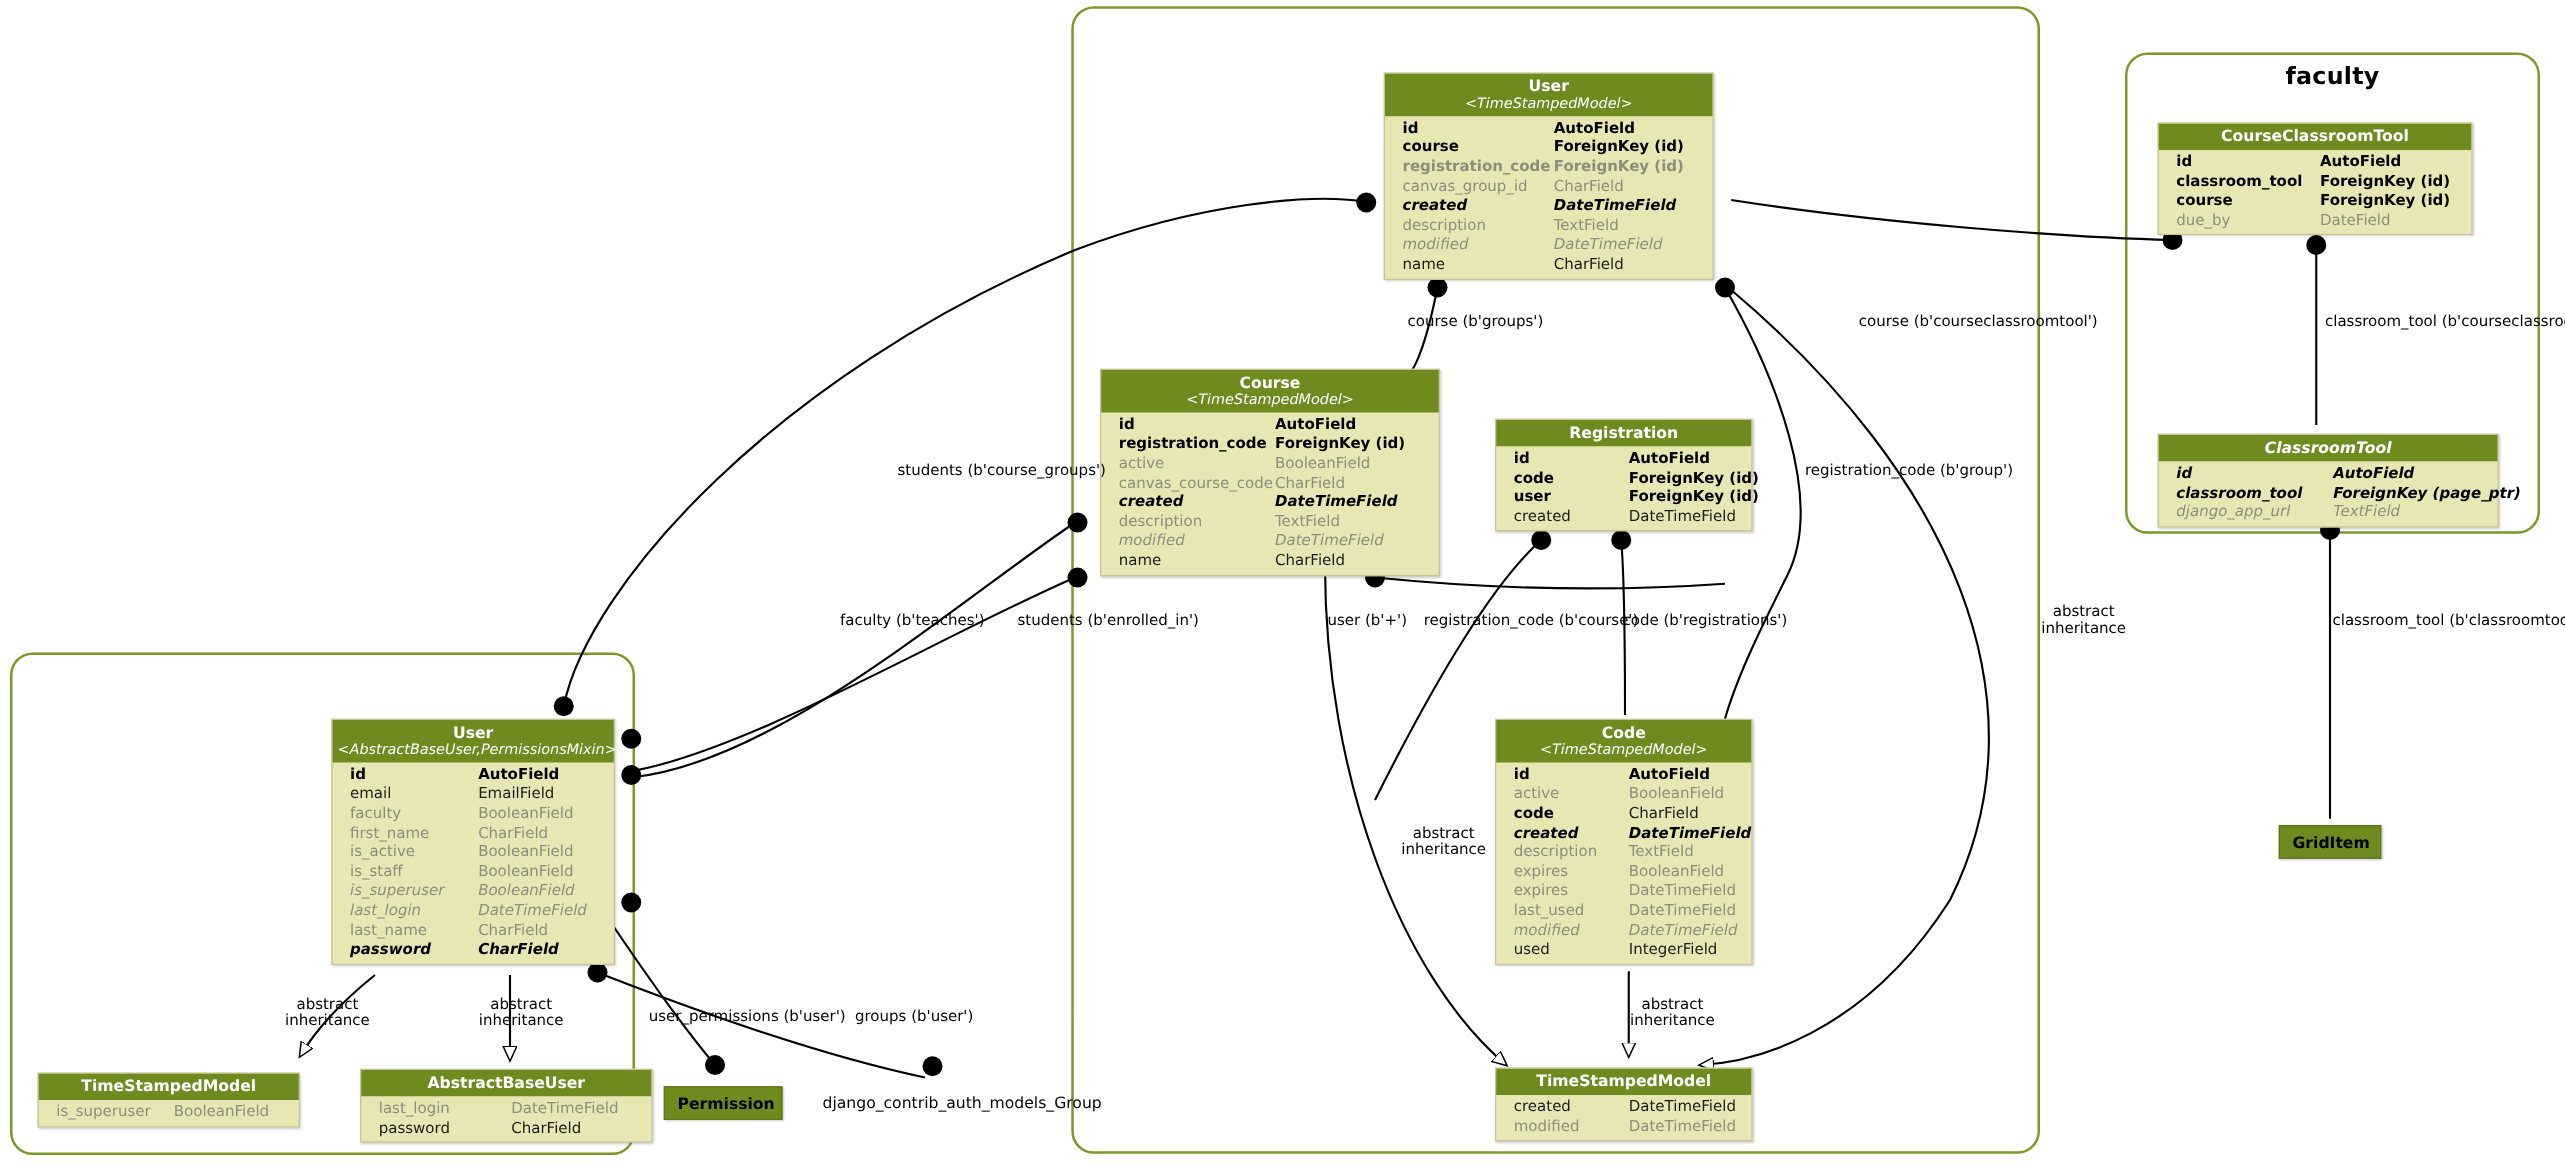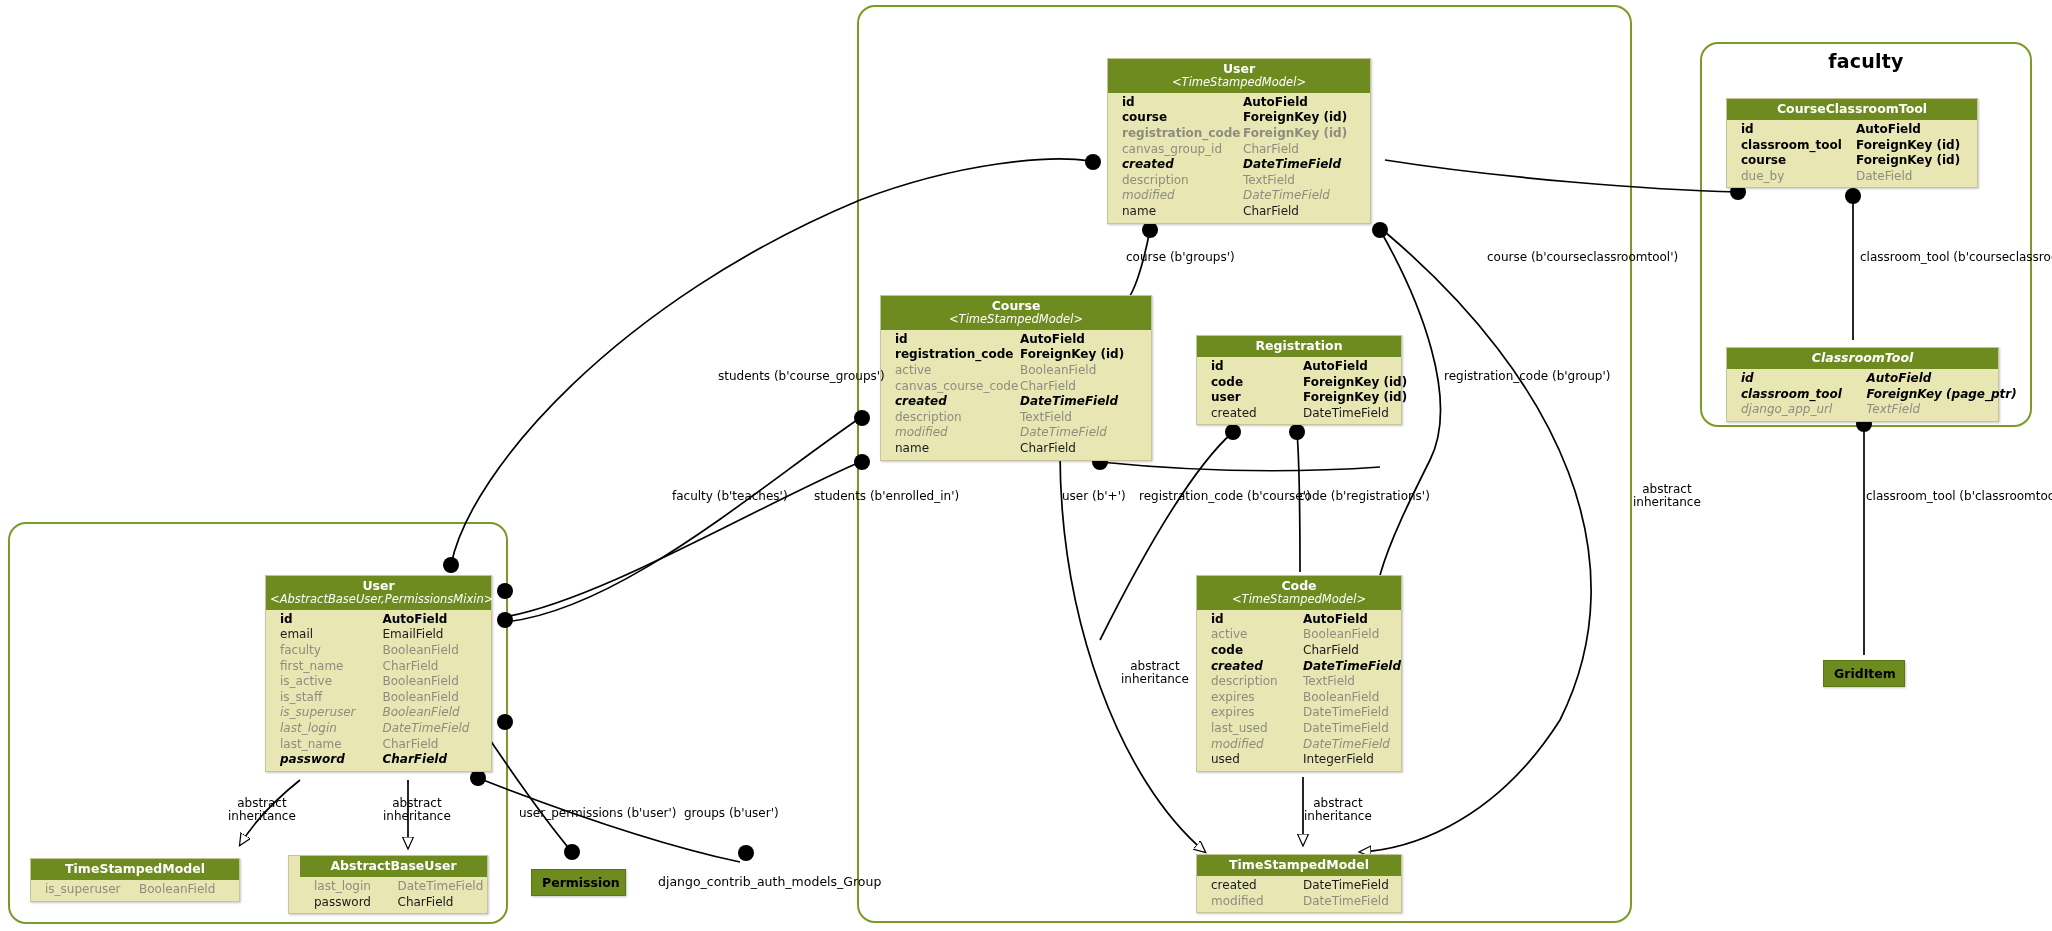--- a/index.html
+++ b/index.html
@@ -461,21 +461,21 @@
       <span>TimeStampedModel</span>
     </div>
     <div class="entity-body">
       <div class="frow">
           <span class="fname s-muted">is_superuser</span>
           <span class="ftype s-muted">BooleanField</span>
         </div>
     </div>
   </div>
 
-  <div class="entity" style="left:288px; top:855px; width:200px;padding-left:11px;">
+  <div class="entity" style="left:288px; top:855px; width:234px;">
     <div class="entity-head">
       <span>AbstractBaseUser</span>
     </div>
     <div class="entity-body">
       <div class="frow">
           <span class="fname s-muted">last_login</span>
           <span class="ftype s-muted">DateTimeField</span>
         </div>
       <div class="frow">
           <span class="fname s-plain">password</span>

